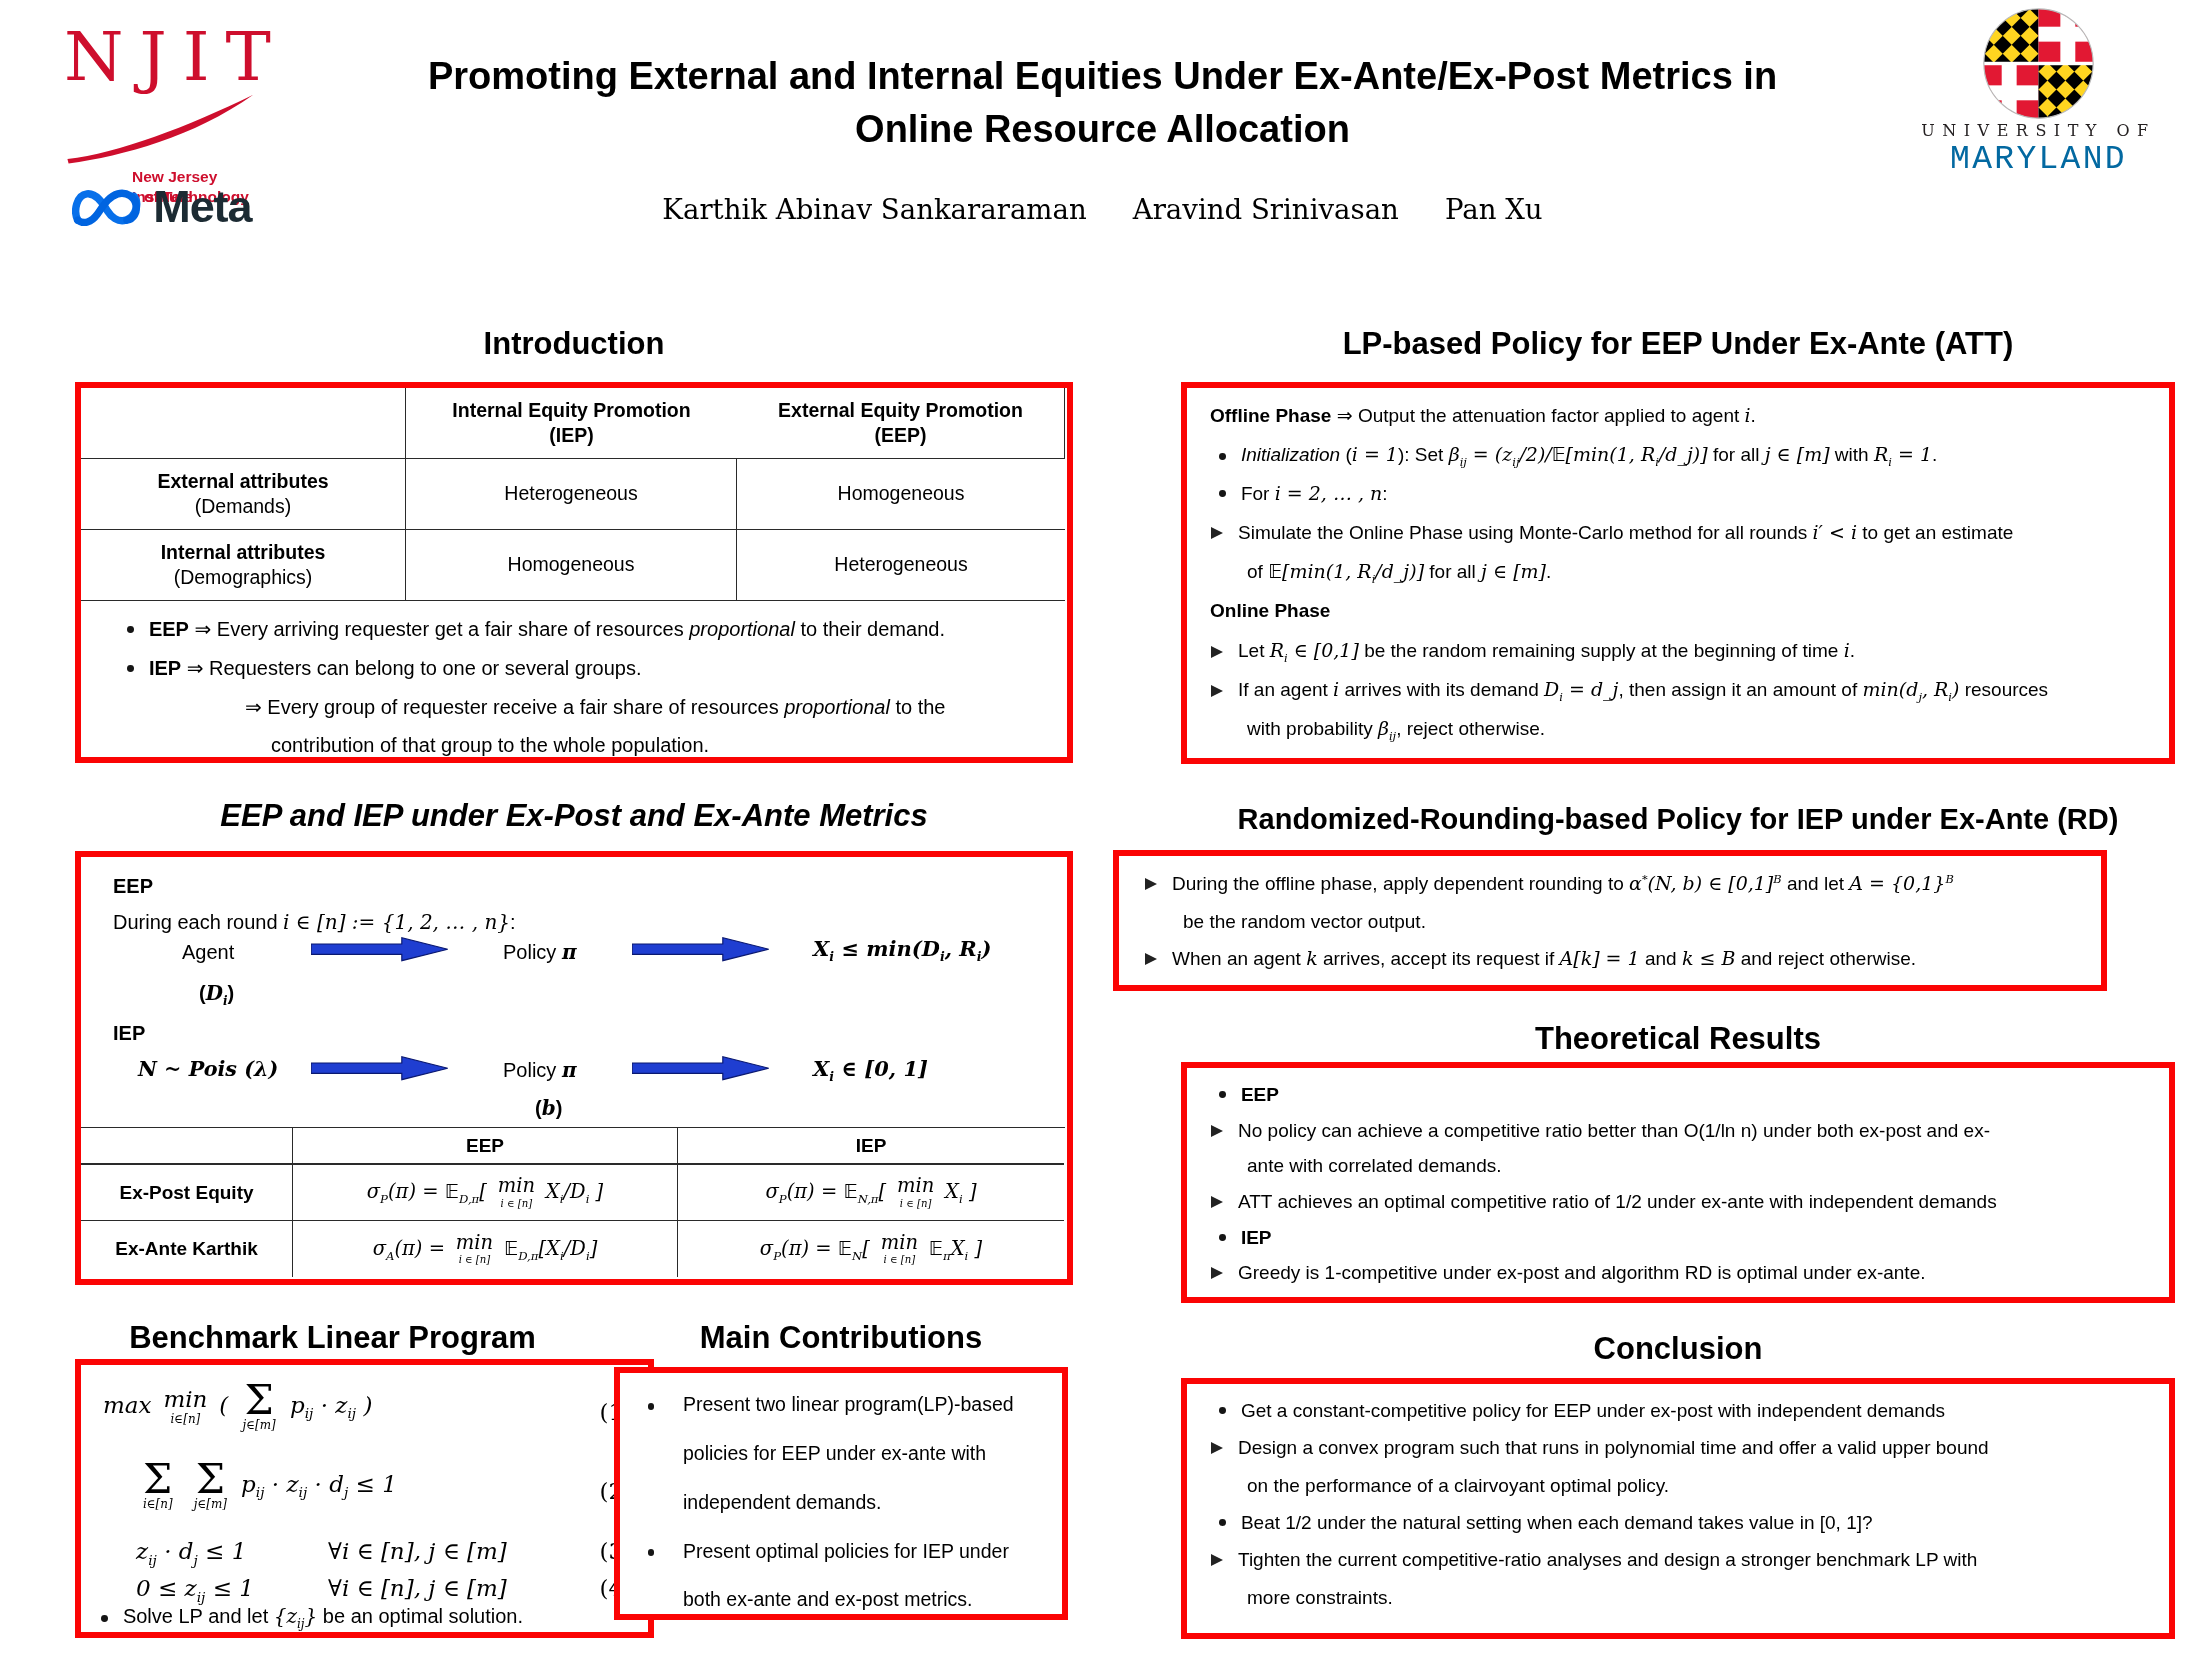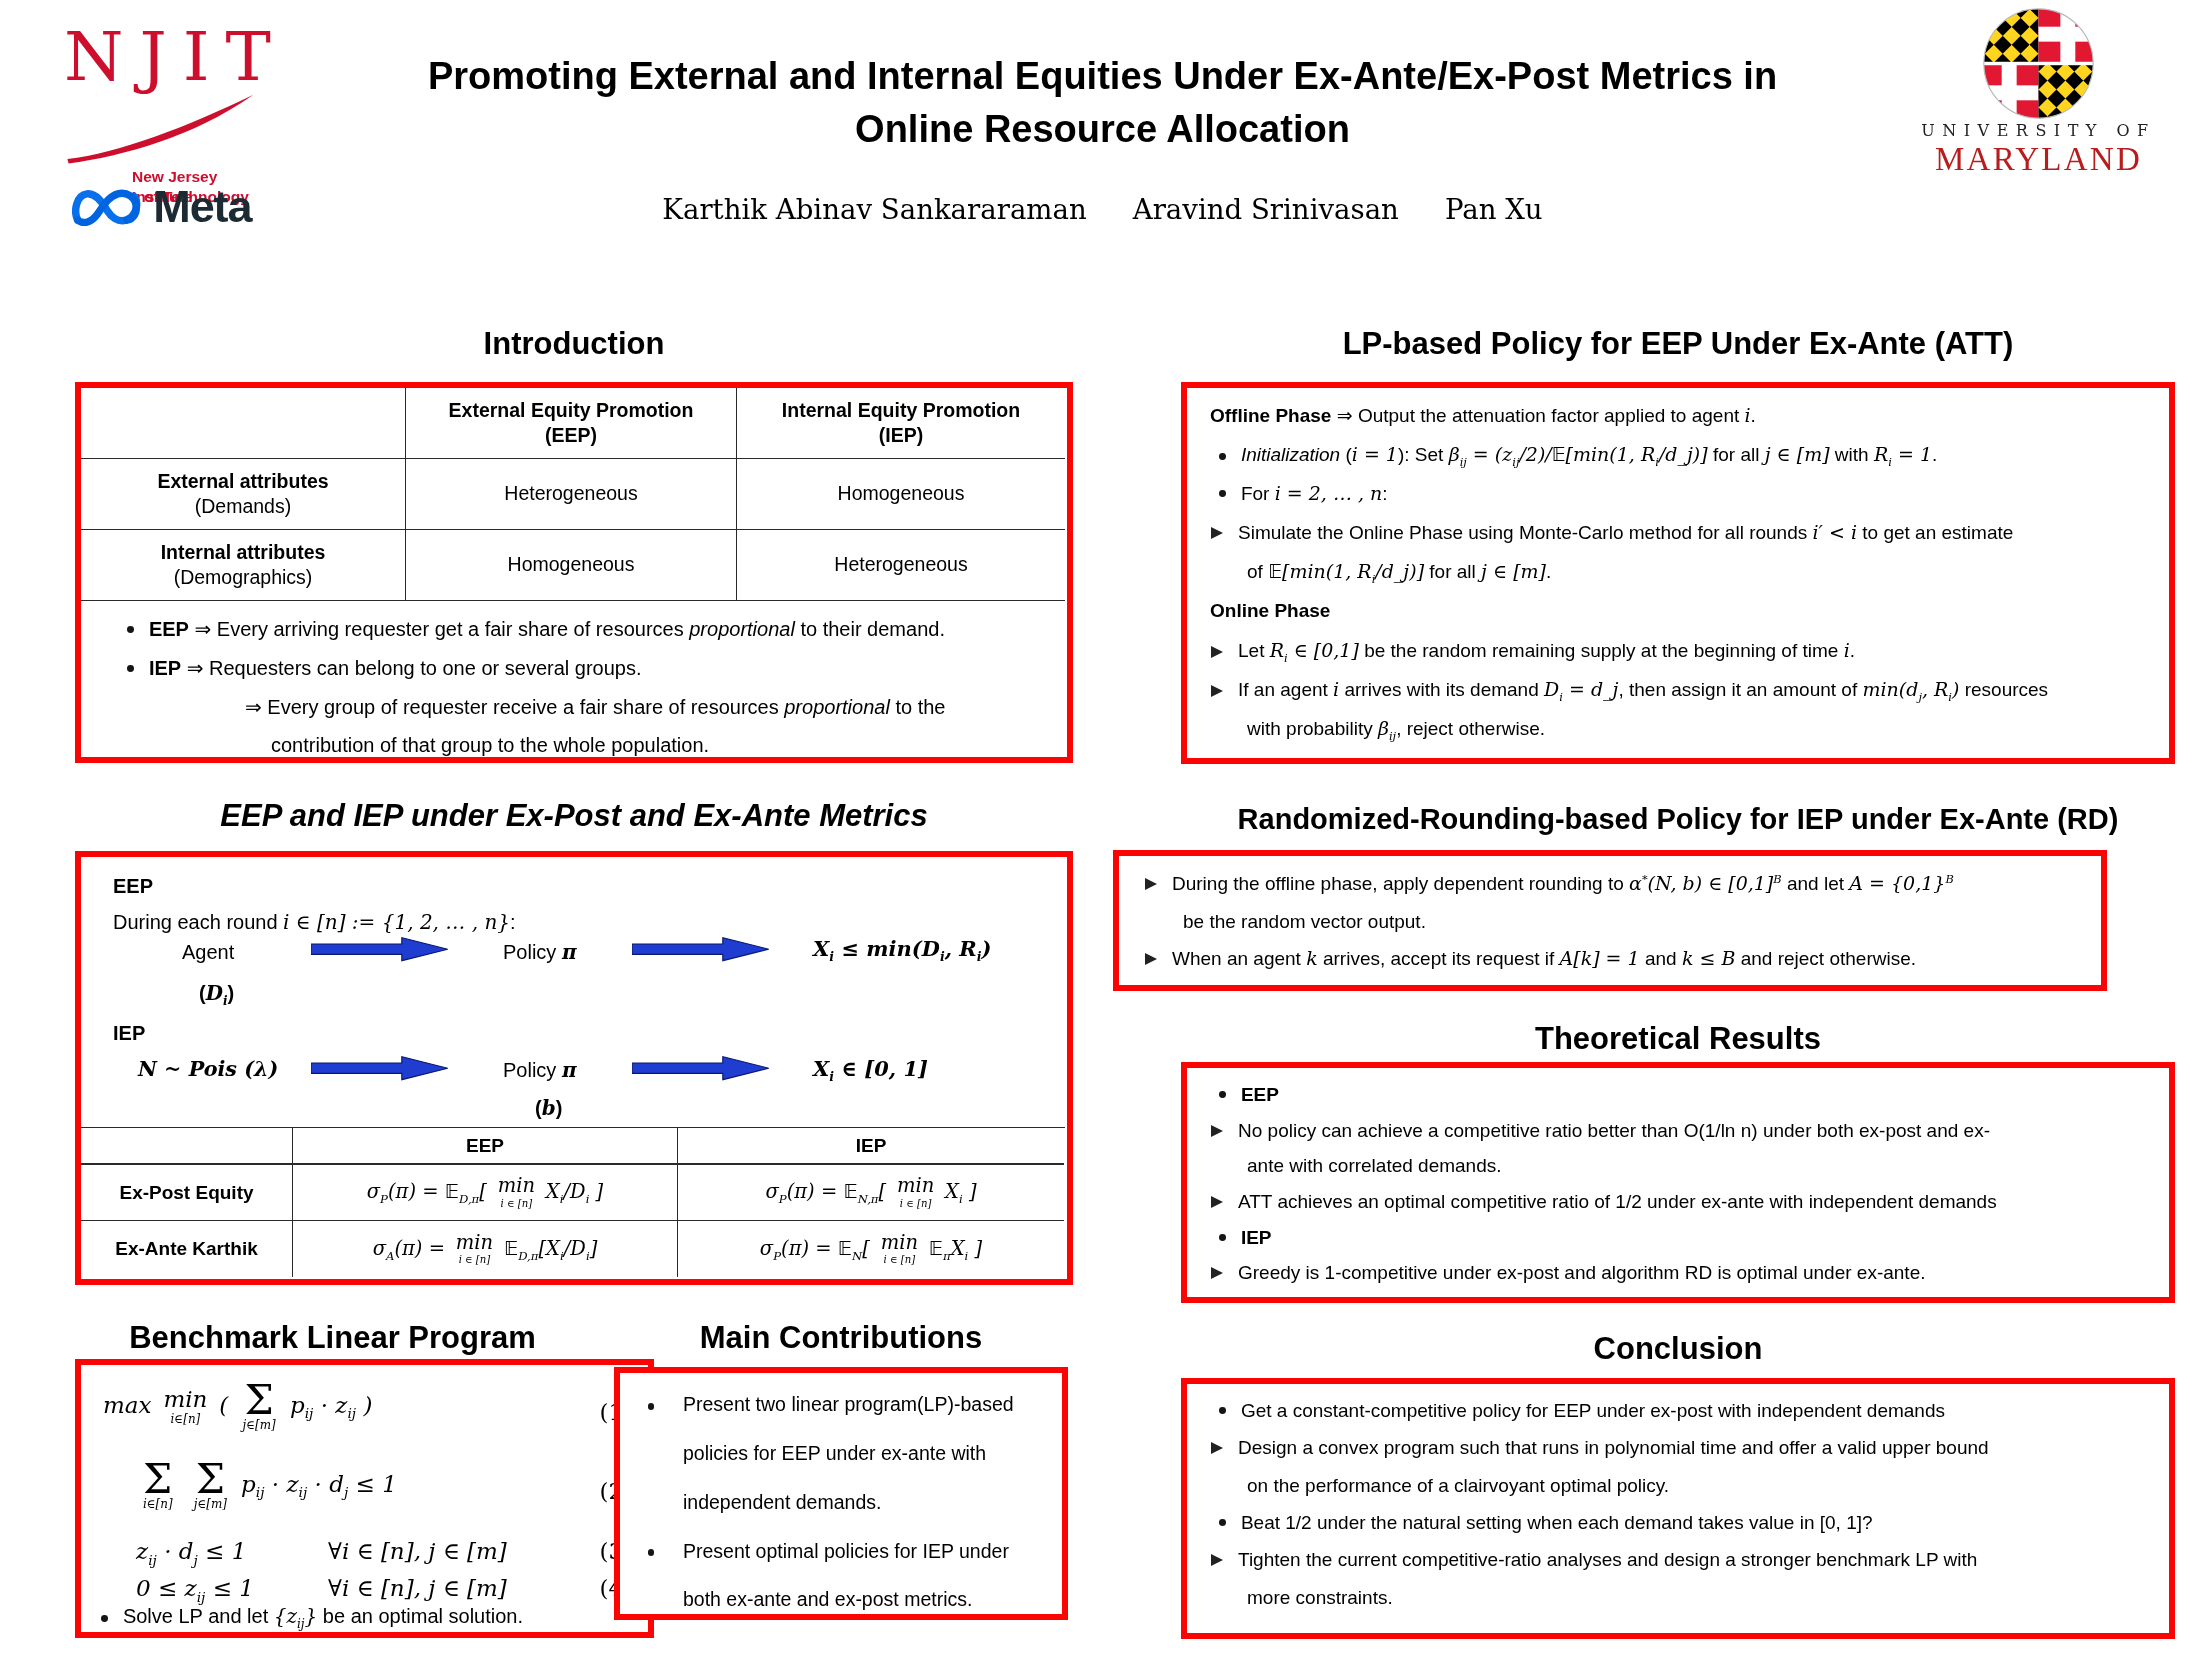--- a/index.html
+++ b/index.html
@@ -32,21 +32,21 @@
   
   .title-line{position:absolute;left:0;width:2205px;text-align:center;font-weight:700;font-size:38px;}
   .authors{position:absolute;left:0;width:2205px;display:flex;justify-content:center;gap:46px;
            font-family:"DejaVu Serif",serif;font-size:27.6px;}
   .njit-letters{font-family:"DejaVu Serif",serif;font-size:68px;color:#ce0e2d;letter-spacing:16px;line-height:1;}
   .njit-sub{color:#ce0e2d;font-size:15.5px;font-weight:700;line-height:1.3;margin-top:22px;}
   .meta-wrap{display:flex;align-items:center;gap:10.3px;}
   .meta-word{font-size:45px;font-weight:700;color:#1c2b33;letter-spacing:-1.1px;}
   .umd{width:247px;text-align:center;}
   .umd-l1{font-family:"DejaVu Serif",serif;font-size:16px;letter-spacing:7.5px;color:#231f20;}
-  .umd-l2{font-family:Liberation Serif, serif;font-size:33px;letter-spacing:2.3px;color:#b91c1c;margin-top:1.1px;}
+  .umd-l2{font-family:Liberation Mono, monospace;font-size:33px;letter-spacing:2.3px;color:#0369a1;margin-top:1.1px;}
   
   .itable{position:absolute;left:0;top:0;width:984px;display:grid;
           grid-template-columns:325px 331px 328px;grid-template-rows:71px 71px 71px;}
   .itable .c{border-right:1.1px solid #2a2a2a;border-bottom:1.1px solid #2a2a2a;
              display:flex;flex-direction:column;align-items:center;justify-content:center;
              font-size:19.5px;line-height:1.3;text-align:center;}
   .itable .c.last{border-right:none;}
   .itable .hd{font-weight:700;}
   
   .mtable{position:absolute;left:0;top:270px;width:984px;display:grid;
@@ -119,27 +119,27 @@
   </svg>
   <div class="umd-l1">UNIVERSITY OF</div>
   <div class="umd-l2">MARYLAND</div>
 </div>
 
 <div class="h" style="left:75px;top:326px;width:998px;">Introduction</div>
 
 <div class="box" style="left:75px;top:382px;width:998px;height:381px;">
   <div class="itable">
     <div class="c"></div>
+    <div class="c hd last">
+      <div>Internal Equity Promotion</div>
+      <div>(IEP)</div>
+    </div>
     <div class="c hd">
       <div>External Equity Promotion</div>
       <div>(EEP)</div>
-    </div>
-    <div class="c hd last">
-      <div>Internal Equity Promotion</div>
-      <div>(IEP)</div>
     </div>
     <div class="c">
       <div class="bold">External attributes</div>
       <div>(Demands)</div>
     </div>
     <div class="c">Heterogeneous</div>
     <div class="c last">Homogeneous</div>
     <div class="c">
       <div class="bold">Internal attributes</div>
       <div>(Demographics)</div>

